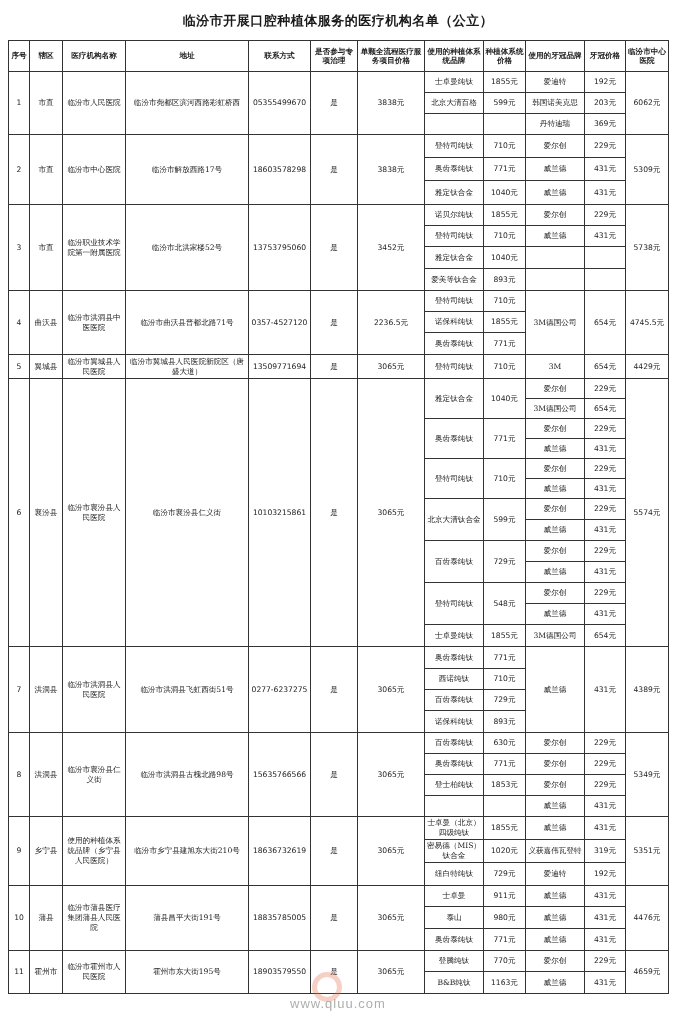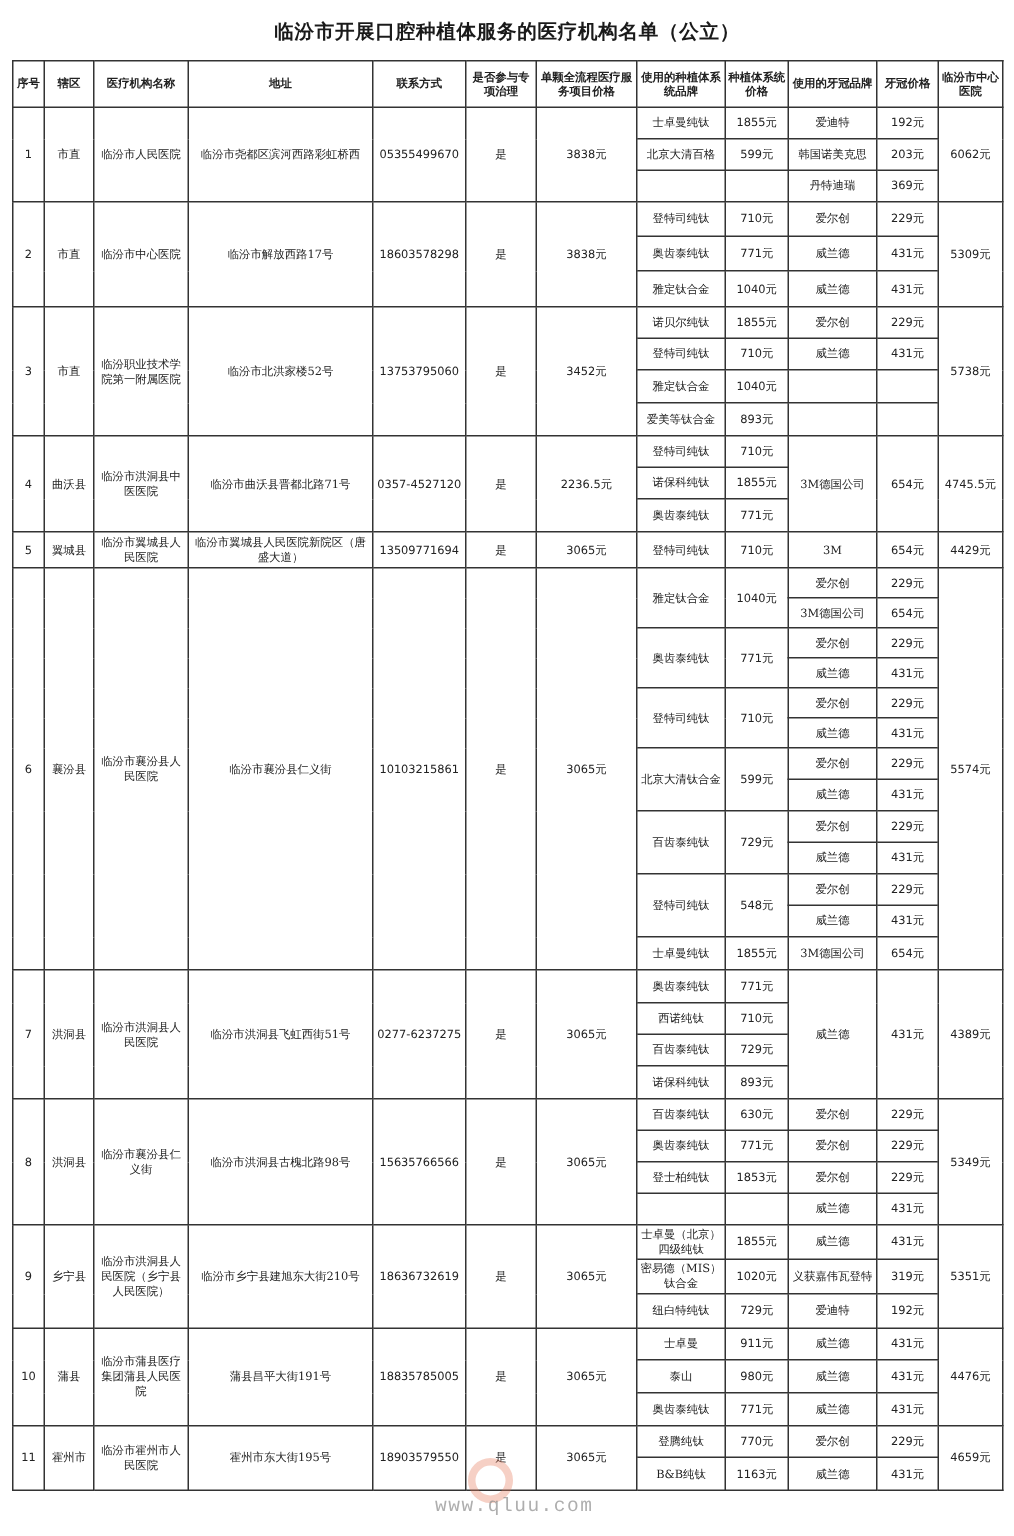--- a/index.html
+++ b/index.html
@@ -9,21 +9,21 @@
            font-size: 13px; font-weight: bold; letter-spacing: 0.5px; color: #1a1a1a; }
   table.main { position: absolute; top: 40px; left: 8px; width: 660px;
                border-collapse: collapse; table-layout: fixed; }
   table.main td, table.main th { border: 1.2px solid #333; padding: 0 1px; text-align: center;
                vertical-align: middle; font-size: 7.6px; line-height: 1.3; overflow: hidden; }
   table.main th { font-weight: bold; font-size: 7.6px; height: 30px; line-height: 1.25; }
   .num { font-family: "DejaVu Sans", "Liberation Sans", sans-serif; font-size: 8px; }
   .watermark { position: absolute; left: 290px; top: 972px; width: 140px; height: 48px; pointer-events: none; }
   .wm-logo { position: absolute; left: 22px; top: 0; width: 30px; height: 30px; border-radius: 50%;
              border: 5px solid rgba(230,120,90,0.35); box-sizing: border-box; }
-  .wm-text { position: absolute; left: 0; top: 24px; font-family: Liberation Mono, monospace;
+  .wm-text { position: absolute; left: 0; top: 24px; font-family: Liberation Sans, sans-serif;
              font-size: 13px; color: rgba(140,140,140,0.7); letter-spacing: 1px; }
 </style>
 </head>
 <body>
 
 <div class="title">临汾市开展口腔种植体服务的医疗机构名单（公立）</div>
 
 <table class="main">
   <colgroup>
     <col style="width:21px">
@@ -304,21 +304,21 @@
       </tr>
       <tr style="height: 21px;">
         <td rowspan="1"></td>
         <td rowspan="1" class="num"></td>
         <td>威兰德</td>
         <td class="num">431元</td>
       </tr>
       <tr style="height: 23px;">
         <td rowspan="3" class="num">9</td>
         <td rowspan="3">乡宁县</td>
-        <td rowspan="3">临汾市洪洞县人民医院（乡宁县人民医院）</td>
+        <td rowspan="3">使用的种植体系统品牌（乡宁县人民医院）</td>
         <td rowspan="3">临汾市乡宁县建旭东大街210号</td>
         <td rowspan="3" class="num">18636732619</td>
         <td rowspan="3">是</td>
         <td rowspan="3" class="num">3065元</td>
         <td rowspan="1">士卓曼（北京）四级纯钛</td>
         <td rowspan="1" class="num">1855元</td>
         <td>威兰德</td>
         <td class="num">431元</td>
         <td rowspan="3" class="num">5351元</td>
       </tr>

